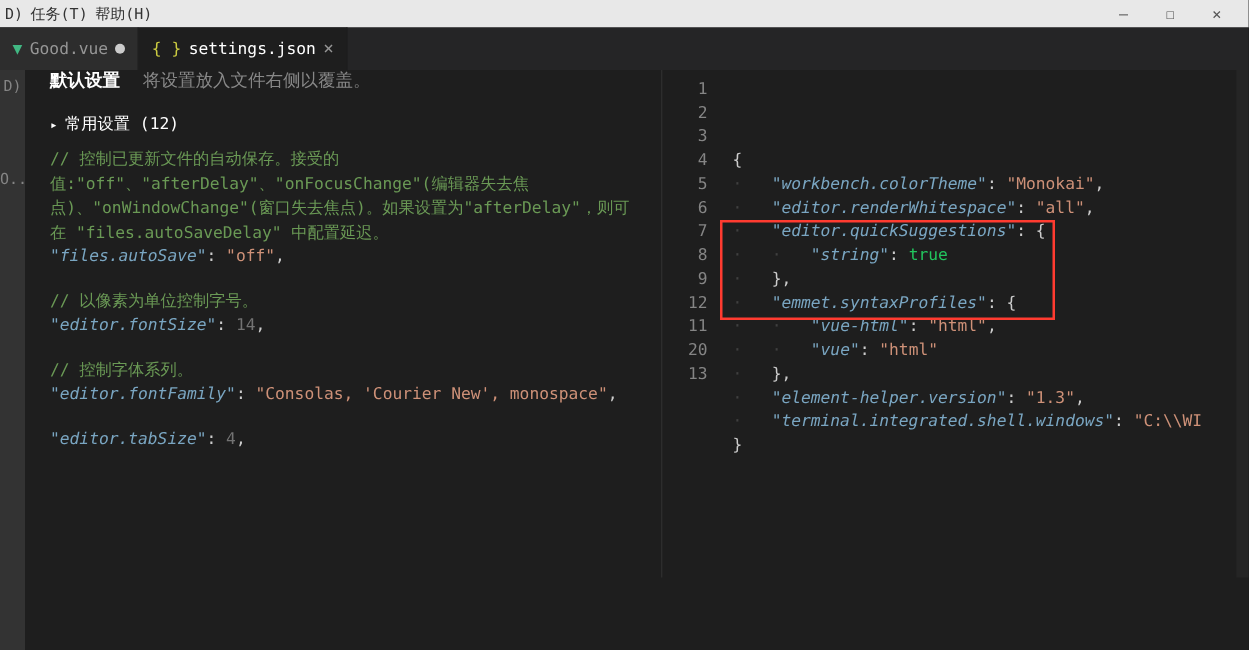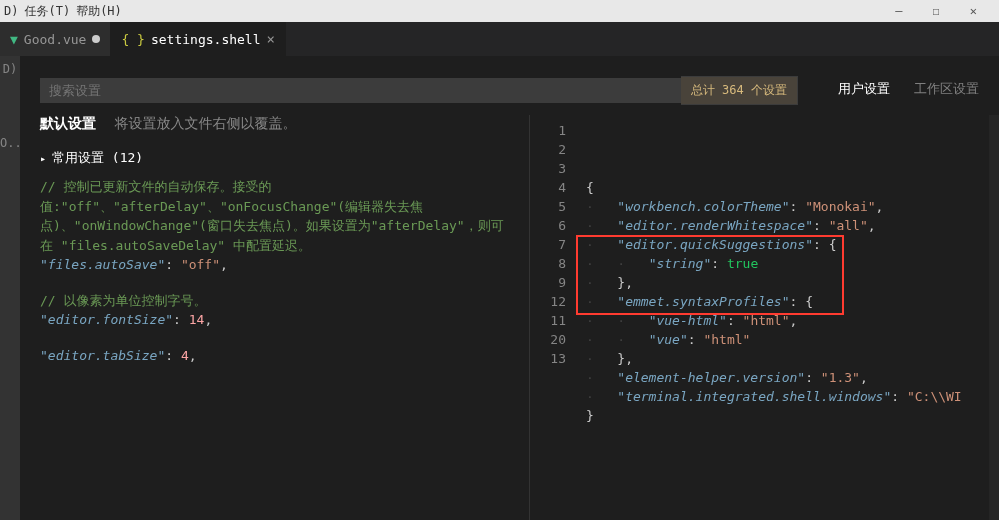--- a/index.html
+++ b/index.html
@@ -111,21 +111,21 @@
     .default-title .sub { color: #888; margin-left: 10px; }
     .section-header {
       color: #ffffff;
       font-size: 13px;
       margin: 10px 0;
     }
     .section-header::before { content: "▸ "; font-size: 10px; }
     .comment { color: #6a9955; }
     .key { color: #7aa6c2; font-style: italic; }
     .string { color: #ce9178; }
-    .num { color: #fca5a5; }
+    .num { color: #737373; }
     .bool { color: #22c55e; }
     .punct { color: #cccccc; }
     .setting-block { margin-bottom: 16px; line-height: 1.5; font-size: 13px; }
     .gutter {
       width: 46px;
       background: #1e1e1e;
       color: #858585;
       text-align: right;
       padding: 6px 10px 0 0;
       font-size: 13px;
@@ -184,58 +184,52 @@
 </div>
 
 <div class="tab-bar">
   <div class="tab">
     <span style="color:#41b883;font-weight:bold;">▼</span>
     <span>Good.vue</span>
     <span class="dot"></span>
   </div>
   <div class="tab active">
     <span style="color:#cbcb41;">{ }</span>
-    <span>settings.shell</span>
+    <span>settings.json</span>
     <span class="close">×</span>
   </div>
 </div>
 
 <div class="main">
   <div class="activity-bar">
     <div>D)</div>
     <div style="margin-top:60px;">O..</div>
   </div>
 
   <div class="left-panel">
-    <div class="top-row">
-      <div class="search-row">
-        <input class="search-input" placeholder="搜索设置" style="">
-        <div class="search-badge">总计 364 个设置</div>
-      </div>
-      <div class="right-tabs">
-        <span class="active">用户设置</span>
-        <span>工作区设置</span>
-      </div>
-    </div>
 
     <div class="two-col">
       <div class="col-left">
         <div class="default-title">
           <span class="bold">默认设置</span>
           <span class="sub">将设置放入文件右侧以覆盖。</span>
         </div>
         <div class="section-header">常用设置 (12)</div>
         <div id="left-settings">
             <div class="setting-block">
               <div class="comment">// 控制已更新文件的自动保存。接受的值:"off"、"afterDelay"、"onFocusChange"(编辑器失去焦点)、"onWindowChange"(窗口失去焦点)。如果设置为"afterDelay"，则可在 "files.autoSaveDelay" 中配置延迟。</div>
               <div><span class="key">"files.autoSave"</span><span class="punct">: </span><span class="string">"off"</span><span class="punct">,</span></div>
             </div>
             <div class="setting-block">
               <div class="comment">// 以像素为单位控制字号。</div>
               <div><span class="key">"editor.fontSize"</span><span class="punct">: </span><span class="num">14</span><span class="punct">,</span></div>
+            </div>
+            <div class="setting-block">
+              <div class="comment">// 控制字体系列。</div>
+              <div><span class="key">"editor.fontFamily"</span><span class="punct">: </span><span class="string">"Consolas, 'Courier New', monospace"</span><span class="punct">,</span></div>
             </div>
             <div class="setting-block">
               <div><span class="key">"editor.tabSize"</span><span class="punct">: </span><span class="num">4</span><span class="punct">,</span></div>
             </div>
           </div>
       </div>
 
       <div class="col-right">
         <div class="gutter" id="gutter">
             <div>1</div>

